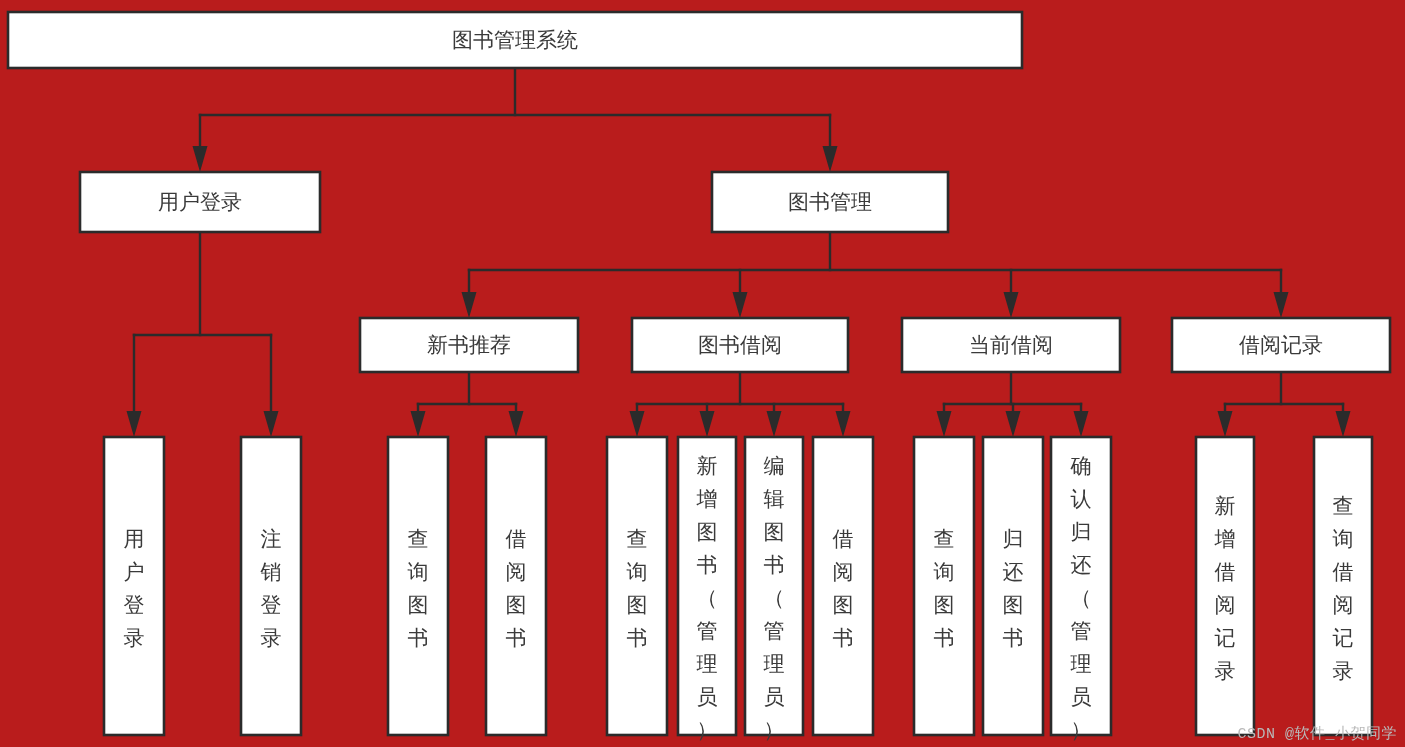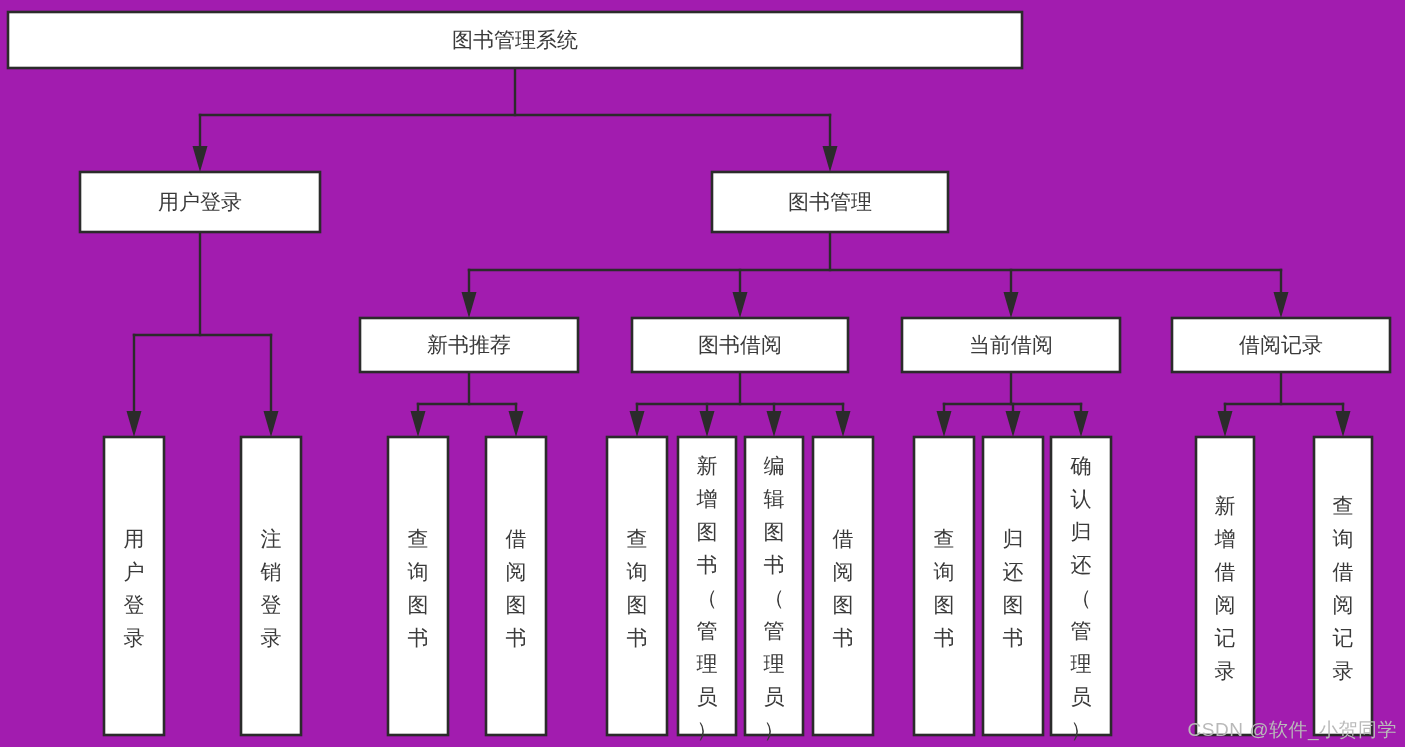--- a/index.html
+++ b/index.html
@@ -10,21 +10,21 @@
   body {
     width: 1405px;
     height: 747px;
     font-family: "Liberation Sans", "DejaVu Sans", sans-serif;
     overflow: hidden;
   }
   #diagram-root {
     position: relative;
     width: 1405px;
     height: 747px;
-    background: #a21caf;
+    background: #b91c1c;
   }
   svg#diagram-svg {
     position: absolute;
     left: 0;
     top: 0;
     width: 1405px;
     height: 747px;
     display: block;
   }
   .node-box {
@@ -53,22 +53,22 @@
     fill: #3a3a3a;
     font-family: "Liberation Sans", "DejaVu Sans", sans-serif;
     font-size: 21px;
     text-anchor: middle;
   }
   .watermark {
     position: absolute;
     right: 8px;
     bottom: 4px;
     color: #b9b9b9;
-    font-size: 19px;
-    font-family: Liberation Sans, sans-serif;
+    font-size: 15px;
+    font-family: Liberation Mono, monospace;
     letter-spacing: 0.5px;
     white-space: nowrap;
     user-select: none;
   }
 </style>
 </head>
 <body>
 
 <div id="diagram-root">
   <svg id="diagram-svg" viewBox="0 0 1405 747" preserveAspectRatio="none">

